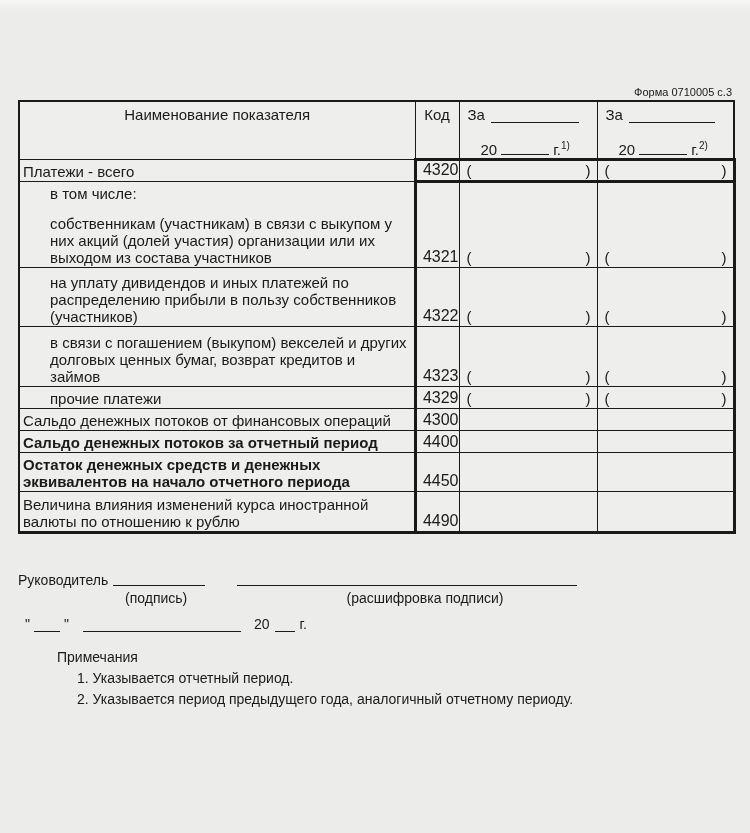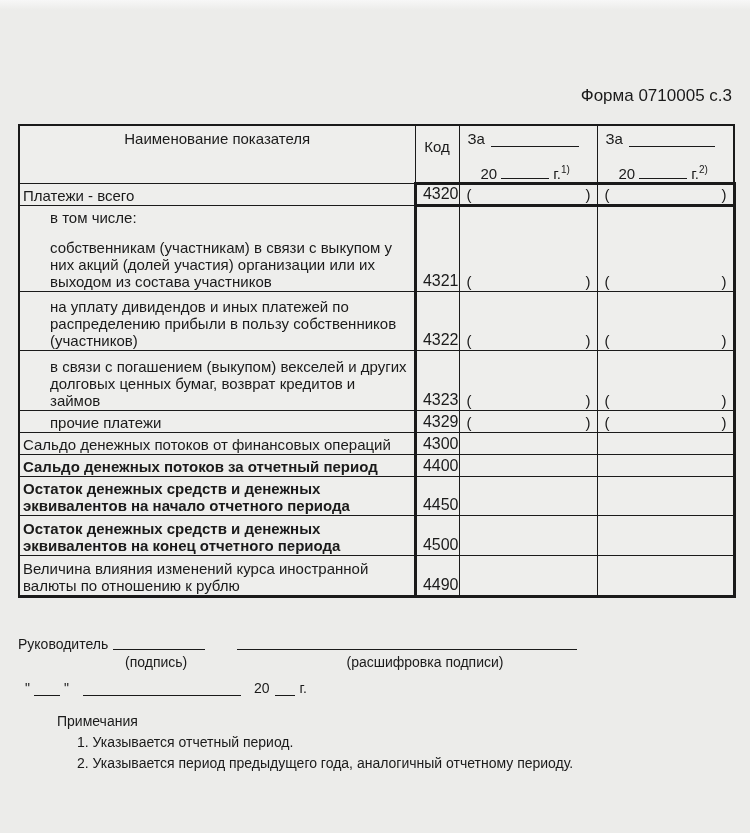--- a/index.html
+++ b/index.html
@@ -13,40 +13,40 @@
   .page {
     position: relative;
     width: 750px;
     height: 833px;
     padding: 86px 17px 0 18px;
     background: linear-gradient(#f7f7f7, #ececea 10px);
     overflow: hidden;
   }
   .form-label {
     text-align: right;
-    font-size: 17px;
-    margin-bottom: 18px;
+    font-size: 11px;
+    margin-bottom: 2px;
     padding-right: 1px;
   }
   table.form-table {
     border-collapse: collapse;
     width: 715px;
     table-layout: fixed;
     border: 2px solid #1a1a1a;
   }
   th, td { border: 1px solid #1a1a1a; }
   thead th {
     vertical-align: top;
     font-weight: normal;
     font-size: 15px;
     height: 47px;
     background: #eeeeec;
   }
   .th-name { text-align: center; padding-top: 4px; }
-  .th-code { text-align: center; padding-top: 12px; }
+  .th-code { text-align: center; padding-top: 4px; }
   .th-period { padding: 4px 10px 0 8px; text-align: left; }
   .za-line { display: flex; align-items: flex-end; }
   .za-line .za-word { margin-right: 6px; }
   .za-line .uline { flex: 1; margin-right: 8px; }
   .uline {
     display: inline-block;
     border-bottom: 1.5px solid #1a1a1a;
     height: 14px;
     vertical-align: baseline;
   }
@@ -262,33 +262,20 @@
         <div class="nm">Остаток денежных средств и денежных эквивалентов на начало отчетного периода</div>
       </td>
       <td class="td-code">4450</td>
       <td class="td-val">
         
       </td>
       <td class="td-val">
         
       </td>
     </tr>
-        <tr style="height: 40px;">
-      <td class="td-name bold">
-
-        <div class="nm">Остаток денежных средств и денежных эквивалентов на конец отчетного периода</div>
-      </td>
-      <td class="td-code">4500</td>
-      <td class="td-val">
-        
-      </td>
-      <td class="td-val">
-        
-      </td>
-    </tr>
         <tr class="last-row" style="height: 41px;">
       <td class="td-name">
 
         <div class="nm">Величина влияния изменений курса иностранной валюты по отношению к рублю</div>
       </td>
       <td class="td-code">4490</td>
       <td class="td-val">
         
       </td>
       <td class="td-val">

